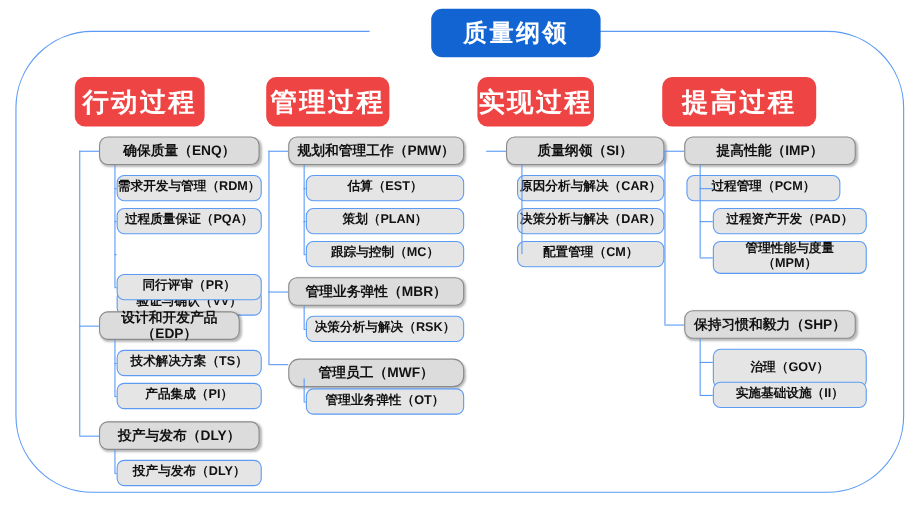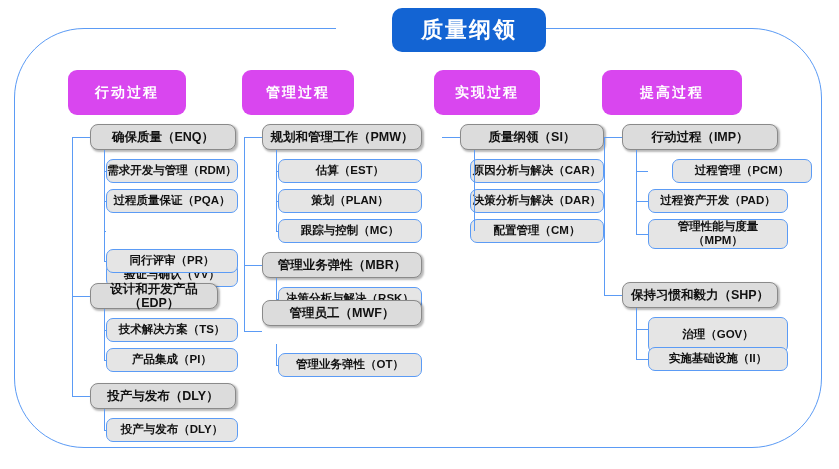--- a/index.html
+++ b/index.html
@@ -39,24 +39,24 @@
     letter-spacing:2px;
     display:flex;align-items:center;justify-content:center;
     box-sizing:border-box;
     margin-left:36px;
   }
 
   
   .col-head{
     position:absolute;
     height:45px;
-    background:#d946ef;
+    background:#ef4444;
     border-radius:9px;
     color:#ffffff;
-    font-size:14px;font-weight:bold;
+    font-size:24px;font-weight:bold;
     letter-spacing:2px;
     display:flex;align-items:center;justify-content:center;
     box-sizing:border-box;
     text-align:center;
   }
 
   
   .grp{
     position:absolute;
     background:#dcdcdc;
@@ -133,40 +133,40 @@
       <div class="leaf" style="left: 278px; top: 189px; width: 144px; height: 24px;">策划（PLAN）</div>
       <div class="ln-h" style="left: 276px; top: 201px; width: 2px;"></div>
       <div class="leaf" style="left: 278px; top: 219px; width: 144px; height: 24px;">跟踪与控制（MC）</div>
       <div class="ln-h" style="left: 276px; top: 231px; width: 2px;"></div>
       <div class="ln-v" style="left: 276px; top: 150px; height: 81px;"></div>
       <div class="grp" style="left: 262px; top: 252px; width: 160px; height: 26px;">管理业务弹性（MBR）</div>
       <div class="ln-h" style="left: 244px; top: 265px; width: 18px;"></div>
       <div class="leaf" style="left: 278px; top: 287px; width: 144px; height: 24px;">决策分析与解决（RSK）</div>
       <div class="ln-h" style="left: 276px; top: 299px; width: 2px;"></div>
       <div class="ln-v" style="left: 276px; top: 278px; height: 21px;"></div>
-      <div class="grp" style="left: 262px; top: 300px; width: 160px; height: 26px;">管理员工（MWF）</div>
+      <div class="grp" style="left: 262px; top: 326px; width: 160px; height: 26px; border-radius: 10px;">管理员工（MWF）</div>
       <div class="ln-h" style="left: 244px; top: 331px; width: 18px;"></div>
       <div class="leaf" style="left: 278px; top: 353px; width: 144px; height: 24px;">管理业务弹性（OT）</div>
       <div class="ln-h" style="left: 276px; top: 365px; width: 2px;"></div>
       <div class="ln-v" style="left: 276px; top: 344px; height: 21px;"></div>
       <div class="ln-v" style="left: 244px; top: 137px; height: 194px;"></div>
       <div class="col-head" style="left: 434px; top: 70px; width: 106px;">实现过程</div>
       <div class="grp" style="left: 460px; top: 124px; width: 144px; height: 26px;">质量纲领（SI）</div>
       <div class="ln-h" style="left: 442px; top: 137px; width: 18px;"></div>
       <div class="leaf" style="left: 470px; top: 159px; width: 134px; height: 24px;">原因分析与解决（CAR）</div>
       <div class="ln-h" style="left: 474px; top: 171px;"></div>
       <div class="leaf" style="left: 470px; top: 189px; width: 134px; height: 24px;">决策分析与解决（DAR）</div>
       <div class="ln-h" style="left: 474px; top: 201px;"></div>
       <div class="leaf" style="left: 470px; top: 219px; width: 134px; height: 24px;">配置管理（CM）</div>
       <div class="ln-h" style="left: 474px; top: 231px;"></div>
       <div class="ln-v" style="left: 474px; top: 150px; height: 81px;"></div>
       <div class="col-head" style="left: 602px; top: 70px; width: 140px;">提高过程</div>
-      <div class="grp" style="left: 622px; top: 124px; width: 156px; height: 26px;">行动过程（IMP）</div>
+      <div class="grp" style="left: 622px; top: 124px; width: 156px; height: 26px;">提高性能（IMP）</div>
       <div class="ln-h" style="left: 604px; top: 137px; width: 18px;"></div>
-      <div class="leaf" style="left: 672px; top: 159px; width: 140px; height: 24px;">过程管理（PCM）</div>
+      <div class="leaf" style="left: 624px; top: 159px; width: 140px; height: 24px;">过程管理（PCM）</div>
       <div class="ln-h" style="left: 636px; top: 171px; width: 12px;"></div>
       <div class="leaf" style="left: 648px; top: 189px; width: 140px; height: 24px;">过程资产开发（PAD）</div>
       <div class="ln-h" style="left: 636px; top: 201px; width: 12px;"></div>
       <div class="leaf" style="left: 648px; top: 219px; width: 140px; height: 30px;">管理性能与度量<br>（MPM）</div>
       <div class="ln-h" style="left: 636px; top: 234px; width: 12px;"></div>
       <div class="ln-v" style="left: 636px; top: 150px; height: 84px;"></div>
       <div class="grp" style="left: 622px; top: 282px; width: 156px; height: 26px;">保持习惯和毅力（SHP）</div>
       <div class="ln-h" style="left: 604px; top: 295px; width: 18px;"></div>
       <div class="leaf" style="left: 648px; top: 317px; width: 140px; height: 36px;">治理（GOV）</div>
       <div class="ln-h" style="left: 636px; top: 329px; width: 12px;"></div>

